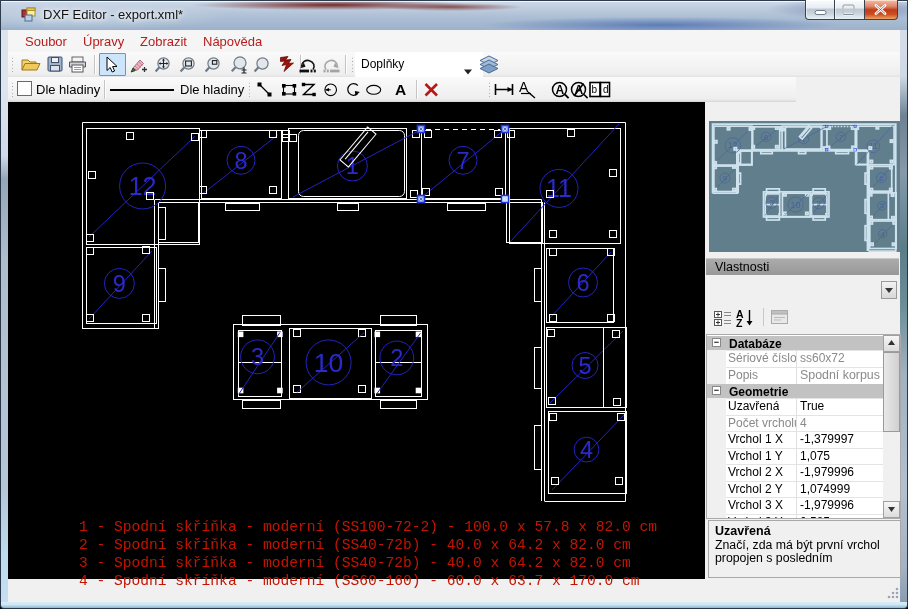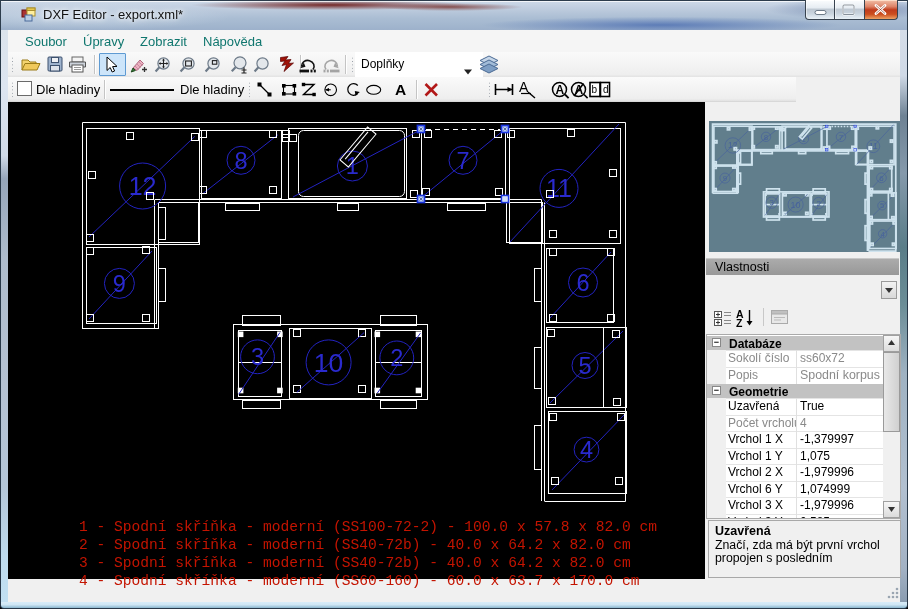--- a/index.html
+++ b/index.html
@@ -22,21 +22,21 @@
 
 #caps{left:805px;top:0;width:93px;height:20px}
 .cap{position:absolute;top:0;height:20px;border:1px solid #38434f;border-top:none;background:linear-gradient(#fbfdfe 0%,#e7edf3 40%,#bfc9d3 50%,#c8d3dd 70%,#e9f1f7 100%);box-shadow:inset 0 1px 0 rgba(255,255,255,.9),inset 1px 0 0 rgba(255,255,255,.5);color:#fff}
 #cap1{left:0;width:30px;border-radius:0 0 0 4px}
 #cap2{left:30px;width:29px;border-left:none;border-right:none}
 #cap3{left:59px;width:34px;border-radius:0 0 4px 0;background:linear-gradient(#f3c0a8 0%,#dd8266 35%,#c03c1c 52%,#cc4e1e 75%,#eda264 100%);box-shadow:inset 0 1px 0 rgba(255,230,210,.8)}
 
 #appicon{left:21px;top:7px;width:16px;height:16px}
 
 #client{left:8px;top:30px;width:892px;height:572px;background:#f0f0f0}
-#menubar{left:8px;top:30px;width:892px;height:22px;background:#f5f5f5;font-size:13px;color:#0f766e}
+#menubar{left:8px;top:30px;width:892px;height:22px;background:#f5f5f5;font-size:13px;color:#b91c1c}
 .mi{position:absolute;top:4px}
 #toolbar1{left:8px;top:52px;width:892px;height:25px;background:linear-gradient(#fafafa,#eee 90%,#e2e2e2)}
 #toolbar2{left:8px;top:77px;width:788px;height:25px;background:linear-gradient(#fafafa,#eee 90%,#e2e2e2);border-bottom:1px solid #d8d8d8}
 .tbi{position:absolute}
 .grip{position:absolute;top:4px;width:3px;height:17px;background-image:radial-gradient(circle 1px at 1.5px 2px,#9aa0a8 55%,transparent 60%);background-size:3px 3.4px;background-repeat:repeat-y}
 .vsep{position:absolute;top:3px;width:1px;height:19px;background:#c4c4c4;box-shadow:1px 0 0 #fff}
 .selbtn{position:absolute;left:94px;top:1px;width:27px;height:23px;background:#cde5fa;border:1px solid #5e9ad2;border-radius:1px}
 
 #pgtools svg{position:absolute}
 
@@ -459,21 +459,21 @@
       </svg>
  </div>
  <div class="abs" id="grid">
   <div class="prow pcat" style="top:1px">
         <span class="pmbox">−</span>
         <span class="pn">Databáze</span>
       </div>
   <div class="prow pitem rowline" style="top:15px;height:16.5px">
         <span class="strip"></span>
         <span class="vline"></span>
-        <span class="pn gray">Sokolí číslo</span>
+        <span class="pn gray">Sériové číslo</span>
         <span class="pv gray pbold">ss60x72</span>
       </div>
   <div class="prow pitem rowline" style="top:31.5px;height:17px">
         <span class="strip"></span>
         <span class="vline"></span>
         <span class="pn gray">Popis</span>
         <span class="pv gray pbold" style="font-size:12.4px">Spodní korpus</span>
       </div>
   <div class="prow pcat" style="top:48.5px">
         <span class="pmbox">−</span>
@@ -505,21 +505,21 @@
       </div>
   <div class="prow pitem rowline" style="top:129px;height:16.5px">
         <span class="strip"></span>
         <span class="vline"></span>
         <span class="pn">Vrchol 2 X</span>
         <span class="pv">-1,979996</span>
       </div>
   <div class="prow pitem rowline" style="top:145.5px;height:16.5px">
         <span class="strip"></span>
         <span class="vline"></span>
-        <span class="pn">Vrchol 6 Y</span>
+        <span class="pn">Vrchol 2 Y</span>
         <span class="pv">1,074999</span>
       </div>
   <div class="prow pitem rowline" style="top:162px;height:16.5px">
         <span class="strip"></span>
         <span class="vline"></span>
         <span class="pn">Vrchol 3 X</span>
         <span class="pv">-1,979996</span>
       </div>
   <div class="prow pitem rowline" style="top:178.5px;height:5px">
         <span class="strip"></span>

